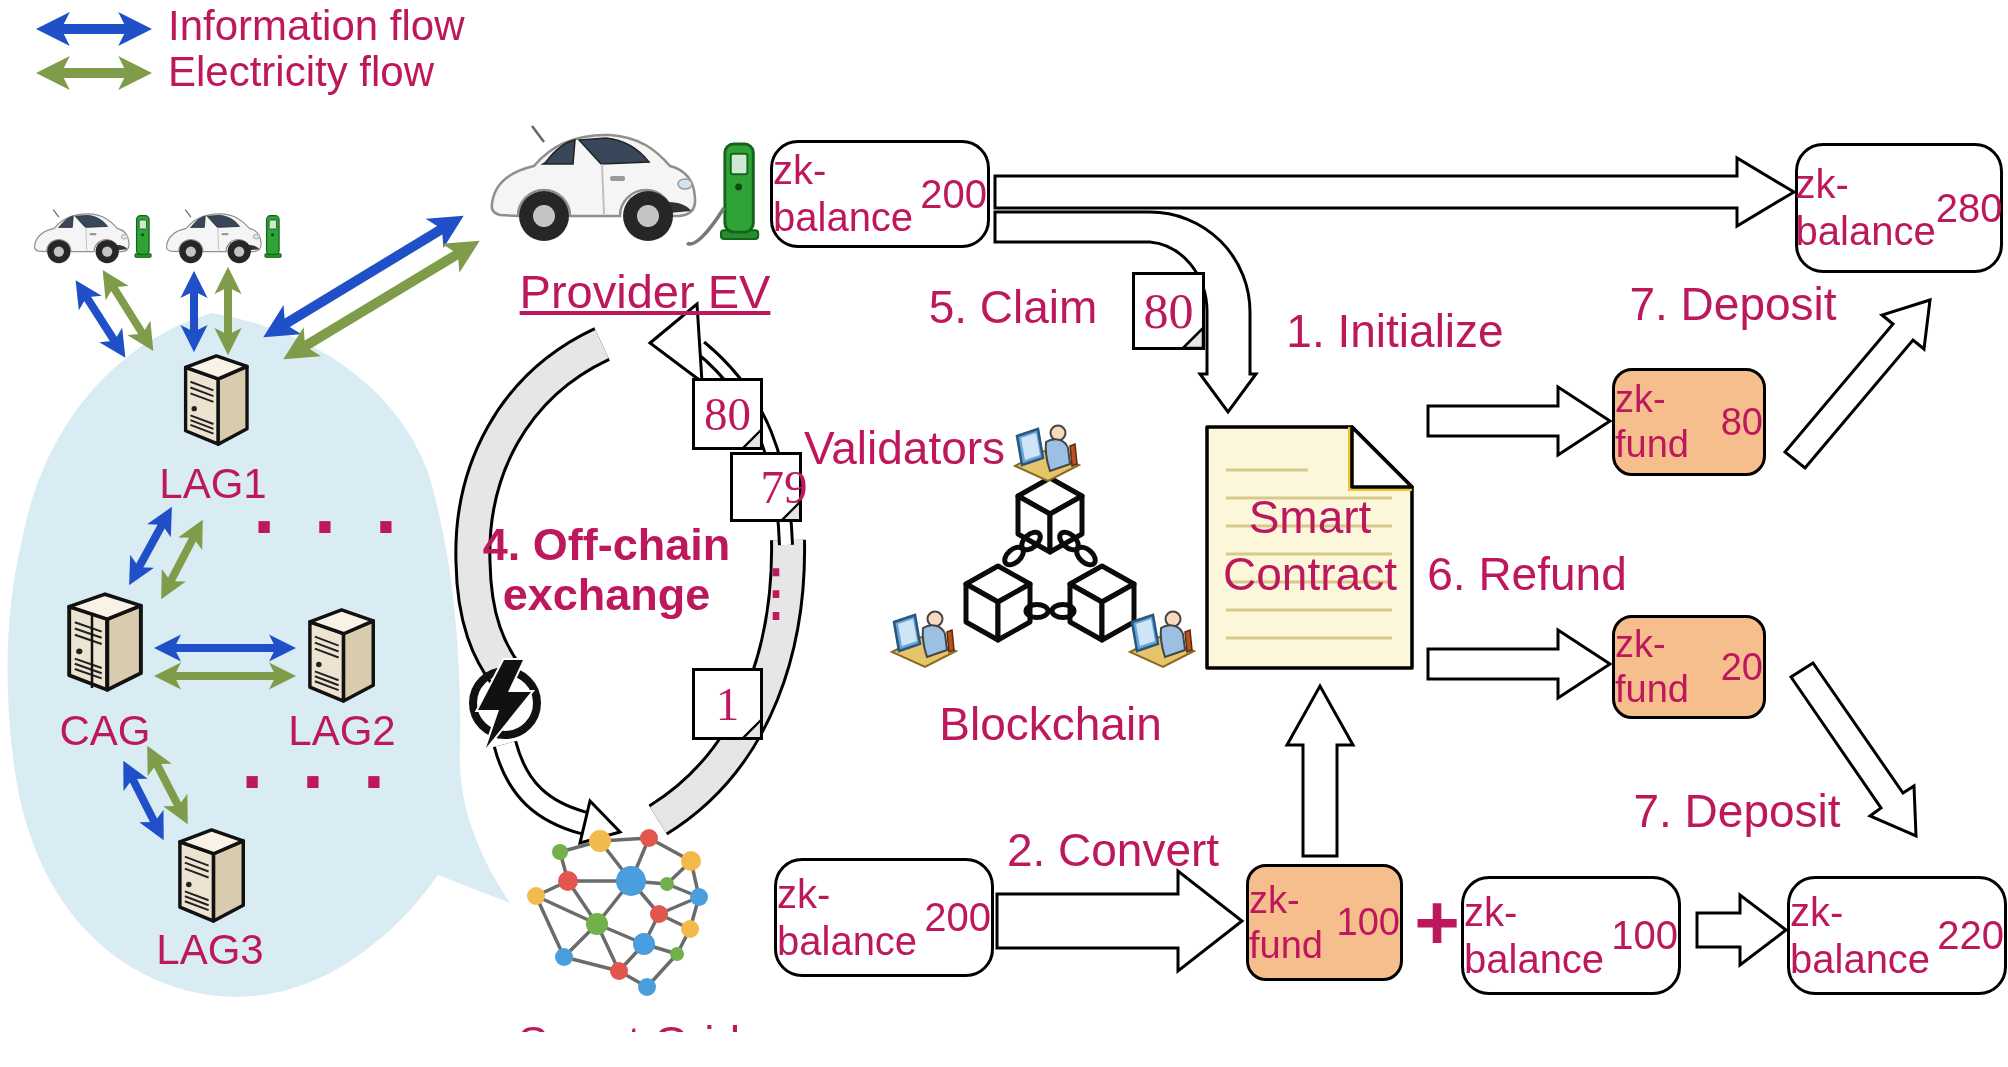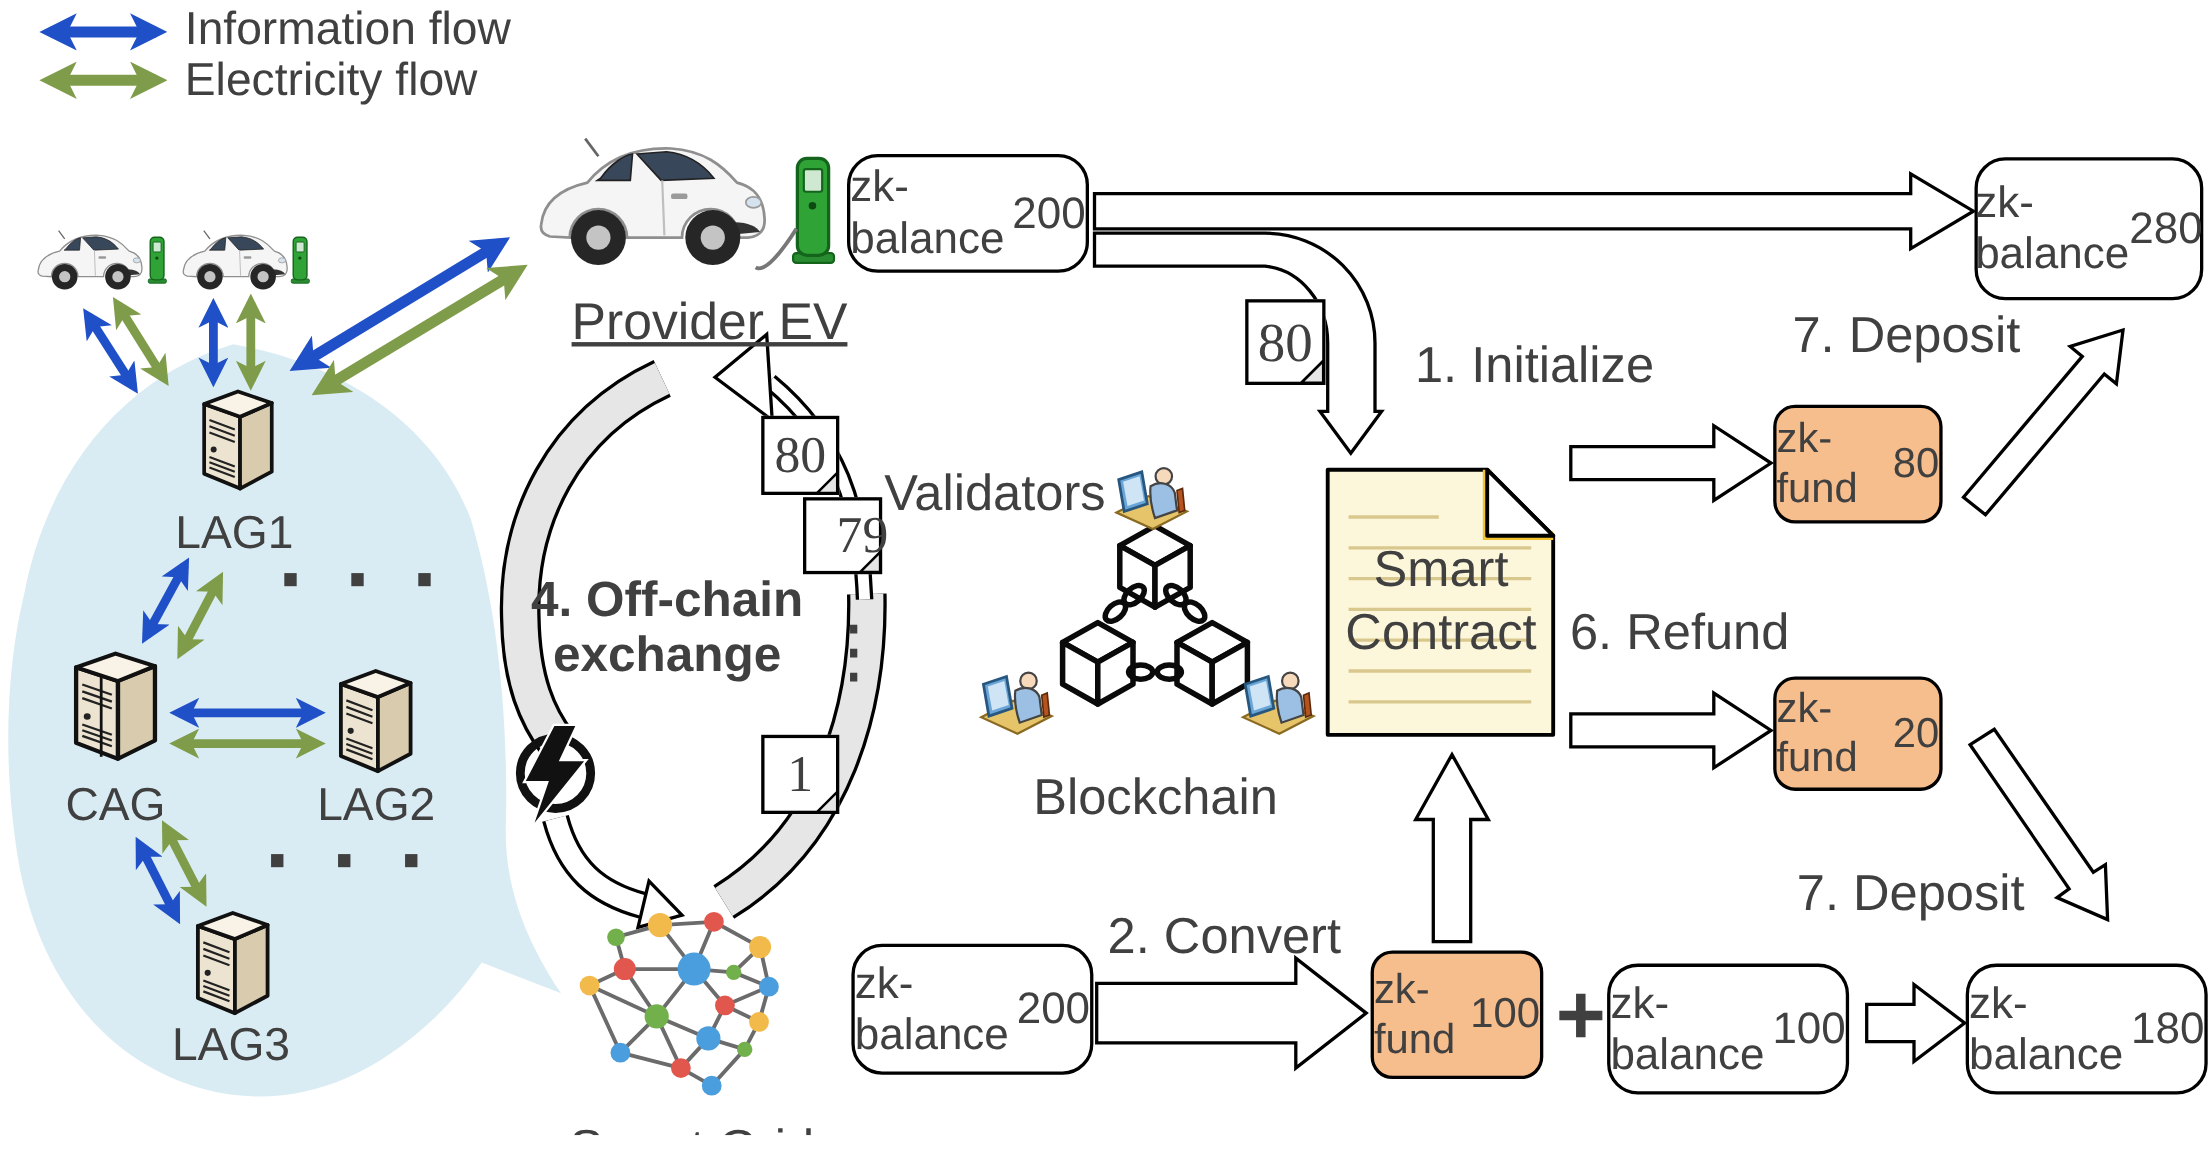--- a/index.html
+++ b/index.html
@@ -1,17 +1,17 @@
 <!DOCTYPE html>
 <html><head>
 <meta charset="utf-8">
 <style>
   html,body{margin:0;padding:0;background:#fff;}
   #canvas{position:relative;width:2008px;height:1032px;overflow:hidden;background:#fff;
-          font-family:"Liberation Sans",sans-serif;color:#404040;}
+          font-family:"Liberation Sans",sans-serif;color:#be185d;}
   #art{position:absolute;left:0;top:0;}
   .t{position:absolute;text-align:center;white-space:nowrap;font-size:46px;line-height:1.08;}
   .left{text-align:left;}
   .small{font-size:42px;}
   .two{white-space:normal;font-weight:bold;}
   .token{position:absolute;background:#fff;border:3.5px solid #000;border-radius:28px;
          display:flex;align-items:center;justify-content:center;
          font-size:40px;line-height:47px;box-sizing:border-box;}
   .fund{background:#f6bd8d;border-radius:20px;font-size:38px;line-height:45px;}
   .doc{position:absolute;background:#fff;border:3px solid #000;box-sizing:border-box;
@@ -283,20 +283,21 @@
   <div>Contract</div>
 </div>
 
 <div class="t offchain two" style="left:464px;top:520px;width:285px;">
   <div>4. Off-chain</div>
   <div>exchange</div>
 </div>
 
 <div class="t" style="left:1275px;top:307px;width:240px;">1. Initialize</div>
 <div class="t" style="left:998px;top:826px;width:230px;text-align:center;">2. Convert</div>
+<div class="t" style="left:898px;top:283px;width:230px;">5. Claim</div>
 <div class="t" style="left:1422px;top:550px;width:210px;">6. Refund</div>
 <div class="t" style="left:1618px;top:280px;width:230px;">7. Deposit</div>
 <div class="t" style="left:1622px;top:787px;width:230px;">7. Deposit</div>
 
 <div class="token" style="left:770px;top:140px;width:220px;height:108px;">
   <span>zk-balance</span>
   <span>200</span>
 </div>
 <div class="token" style="left:1795px;top:143px;width:208px;height:130px;">
   <span>zk-balance</span>
@@ -317,21 +318,21 @@
 <div class="token fund" style="left:1246px;top:864px;width:157px;height:117px;">
   <span>zk-fund</span>
   <span>100</span>
 </div>
 <div class="token" style="left:1461px;top:876px;width:220px;height:119px;">
   <span>zk-balance</span>
   <span>100</span>
 </div>
 <div class="token" style="left:1787px;top:876px;width:220px;height:119px;">
   <span>zk-balance</span>
-  <span>180</span>
+  <span>220</span>
 </div>
 
 <div class="t plus" style="left:1407px;top:883px;width:60px;">+</div>
 
 <div class="doc" style="left:1132px;top:272px;width:73px;height:78px;font-size:50px;">
   <span>80</span>
   <svg class="fold" width="22" height="22" viewBox="0 0 22 22">
         <path d="M1,21 L21,1 L21,21 Z" fill="#e6e6e6" stroke="#000" stroke-width="2.5"></path>
       </svg>
 </div>

